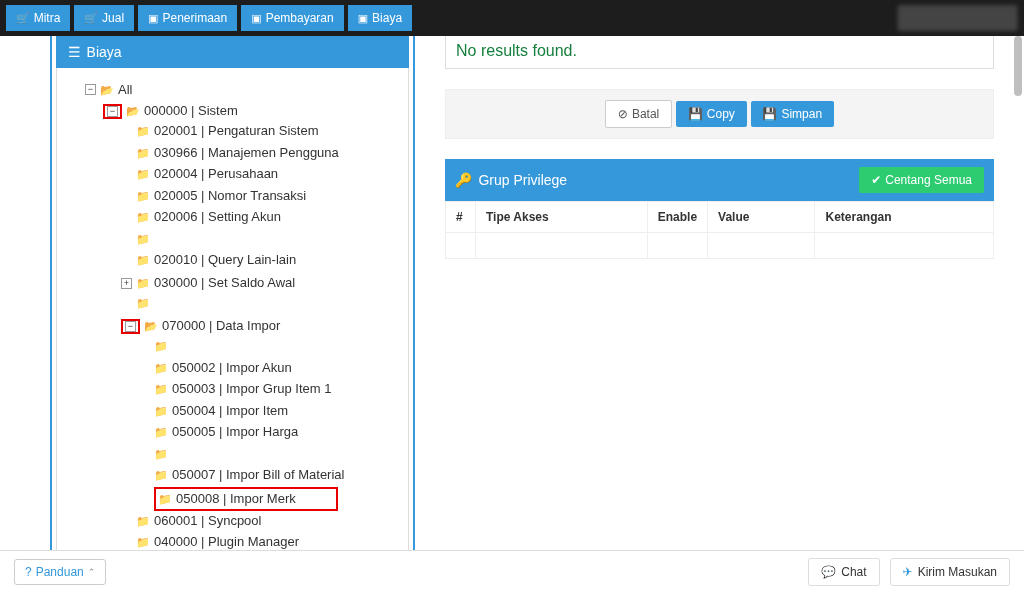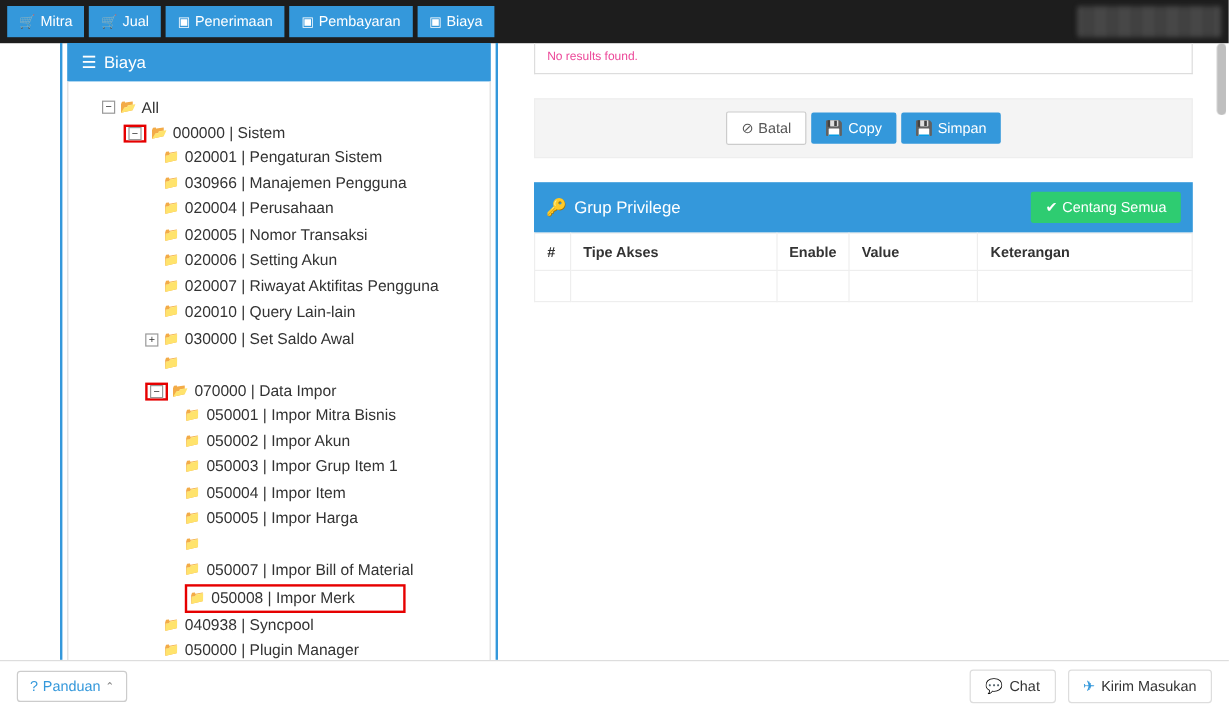--- a/index.html
+++ b/index.html
@@ -17,21 +17,21 @@
 .tree ul { list-style:none; padding-left:18px; }
 .tree li { line-height:20px; white-space:nowrap; }
 .tree .row { display:inline-flex; align-items:center; gap:4px; cursor:pointer; padding:0 2px;}
 .toggle { display:inline-flex; align-items:center; justify-content:center; width:11px; height:11px; border:1px solid #999; font-size:9px; line-height:9px; background:#fff;}
 .toggle.empty { visibility:hidden; }
 .hl { border:2px solid #e60000; padding:0 2px; display:inline-flex; align-items:center; }
 .folder-ic { color:#000; font-size:11px; display:inline-block; width:14px; }
 .folder-open { color:#d4a017; }
 .folder-root { color:#d4a017; }
 .rborder { border-left:2px solid #3498db; border-right:2px solid #3498db; padding:0 4px;}
-.noresults { border:1px solid #ddd; color:#ec4899; padding:8px 10px; font-size:10px; border-top:none; margin-top:-2px; }
+.noresults { border:1px solid #ddd; color:#15803d; padding:8px 10px; font-size:16px; border-top:none; margin-top:-2px; }
 .btnbar { background:#f4f4f4; border:1px solid #eee; padding:10px; text-align:center; margin-top:20px; }
 .btn { display:inline-flex; align-items:center; gap:4px; border:none; padding:6px 12px; font-size:12px; cursor:pointer; border-radius:2px; }
 .btn-default { background:#fff; border:1px solid #ccc; color:#555; }
 .btn-primary { background:#3498db; color:#fff; }
 .btn-success { background:#2ecc71; color:#fff; }
 .grup-head { background:#3498db; color:#fff; padding:8px 10px; display:flex; align-items:center; justify-content:space-between; margin-top:20px; }
 .grup-head .title { display:flex; align-items:center; gap:6px; font-size:14px; }
 table.priv { width:100%; border-collapse:collapse; border:1px solid #ddd; }
 table.priv th { text-align:left; font-weight:600; padding:8px 10px; border:1px solid #eee; font-size:12px; }
 table.priv td { border:1px solid #eee; height:26px; }
@@ -111,21 +111,20 @@
                       <span>020005 | Nomor Transaksi</span>
                     </span></li>
                   <li><span class="row">
                       <span class="toggle empty"></span>
                       <span class="folder-ic">📁</span>
                       <span>020006 | Setting Akun</span>
                     </span></li>
                   <li><span class="row">
                       <span class="toggle empty"></span>
                       <span class="folder-ic">📁</span>
-                      <span>020007 | Riwayat Aktifitas Pengguna</span>
                     </span></li>
                   <li><span class="row">
                       <span class="toggle empty"></span>
                       <span class="folder-ic">📁</span>
                       <span>020010 | Query Lain-lain</span>
                     </span></li>
                   <li><span class="row">
                       <span class="toggle">+</span>
                       <span class="folder-ic">📁</span>
                       <span>030000 | Set Saldo Awal</span>
@@ -137,21 +136,20 @@
                   <li><span class="row">
                       <span class="hl">
                         <span class="toggle">−</span>
                       </span>
                       <span class="folder-ic folder-open">📂</span>
                       <span>070000 | Data Impor</span>
                     </span><ul>
                       <li><span class="row">
                           <span class="toggle empty"></span>
                           <span class="folder-ic">📁</span>
-                          <span>050001 | Impor Mitra Bisnis</span>
                         </span></li>
                       <li><span class="row">
                           <span class="toggle empty"></span>
                           <span class="folder-ic">📁</span>
                           <span>050002 | Impor Akun</span>
                         </span></li>
                       <li><span class="row">
                           <span class="toggle empty"></span>
                           <span class="folder-ic">📁</span>
                           <span>050003 | Impor Grup Item 1</span>
@@ -179,26 +177,26 @@
                           <span class="toggle empty"></span>
                           <span class="hl" style="gap: 4px; padding-right: 40px;">
                             <span class="folder-ic">📁</span>
                             <span>050008 | Impor Merk</span>
                           </span>
                         </span></li>
                     </ul></li>
                   <li><span class="row">
                       <span class="toggle empty"></span>
                       <span class="folder-ic">📁</span>
-                      <span>040938 | Syncpool</span>
-                    </span></li>
-                  <li><span class="row">
-                      <span class="toggle empty"></span>
-                      <span class="folder-ic">📁</span>
-                      <span>050000 | Plugin Manager</span>
+                      <span>060001 | Syncpool</span>
+                    </span></li>
+                  <li><span class="row">
+                      <span class="toggle empty"></span>
+                      <span class="folder-ic">📁</span>
+                      <span>040000 | Plugin Manager</span>
                     </span></li>
                 </ul></li>
             </ul></li>
         </ul>
     </div>
   </div>
 
   <div class="col right">
     <div class="noresults">No results found.</div>
 

